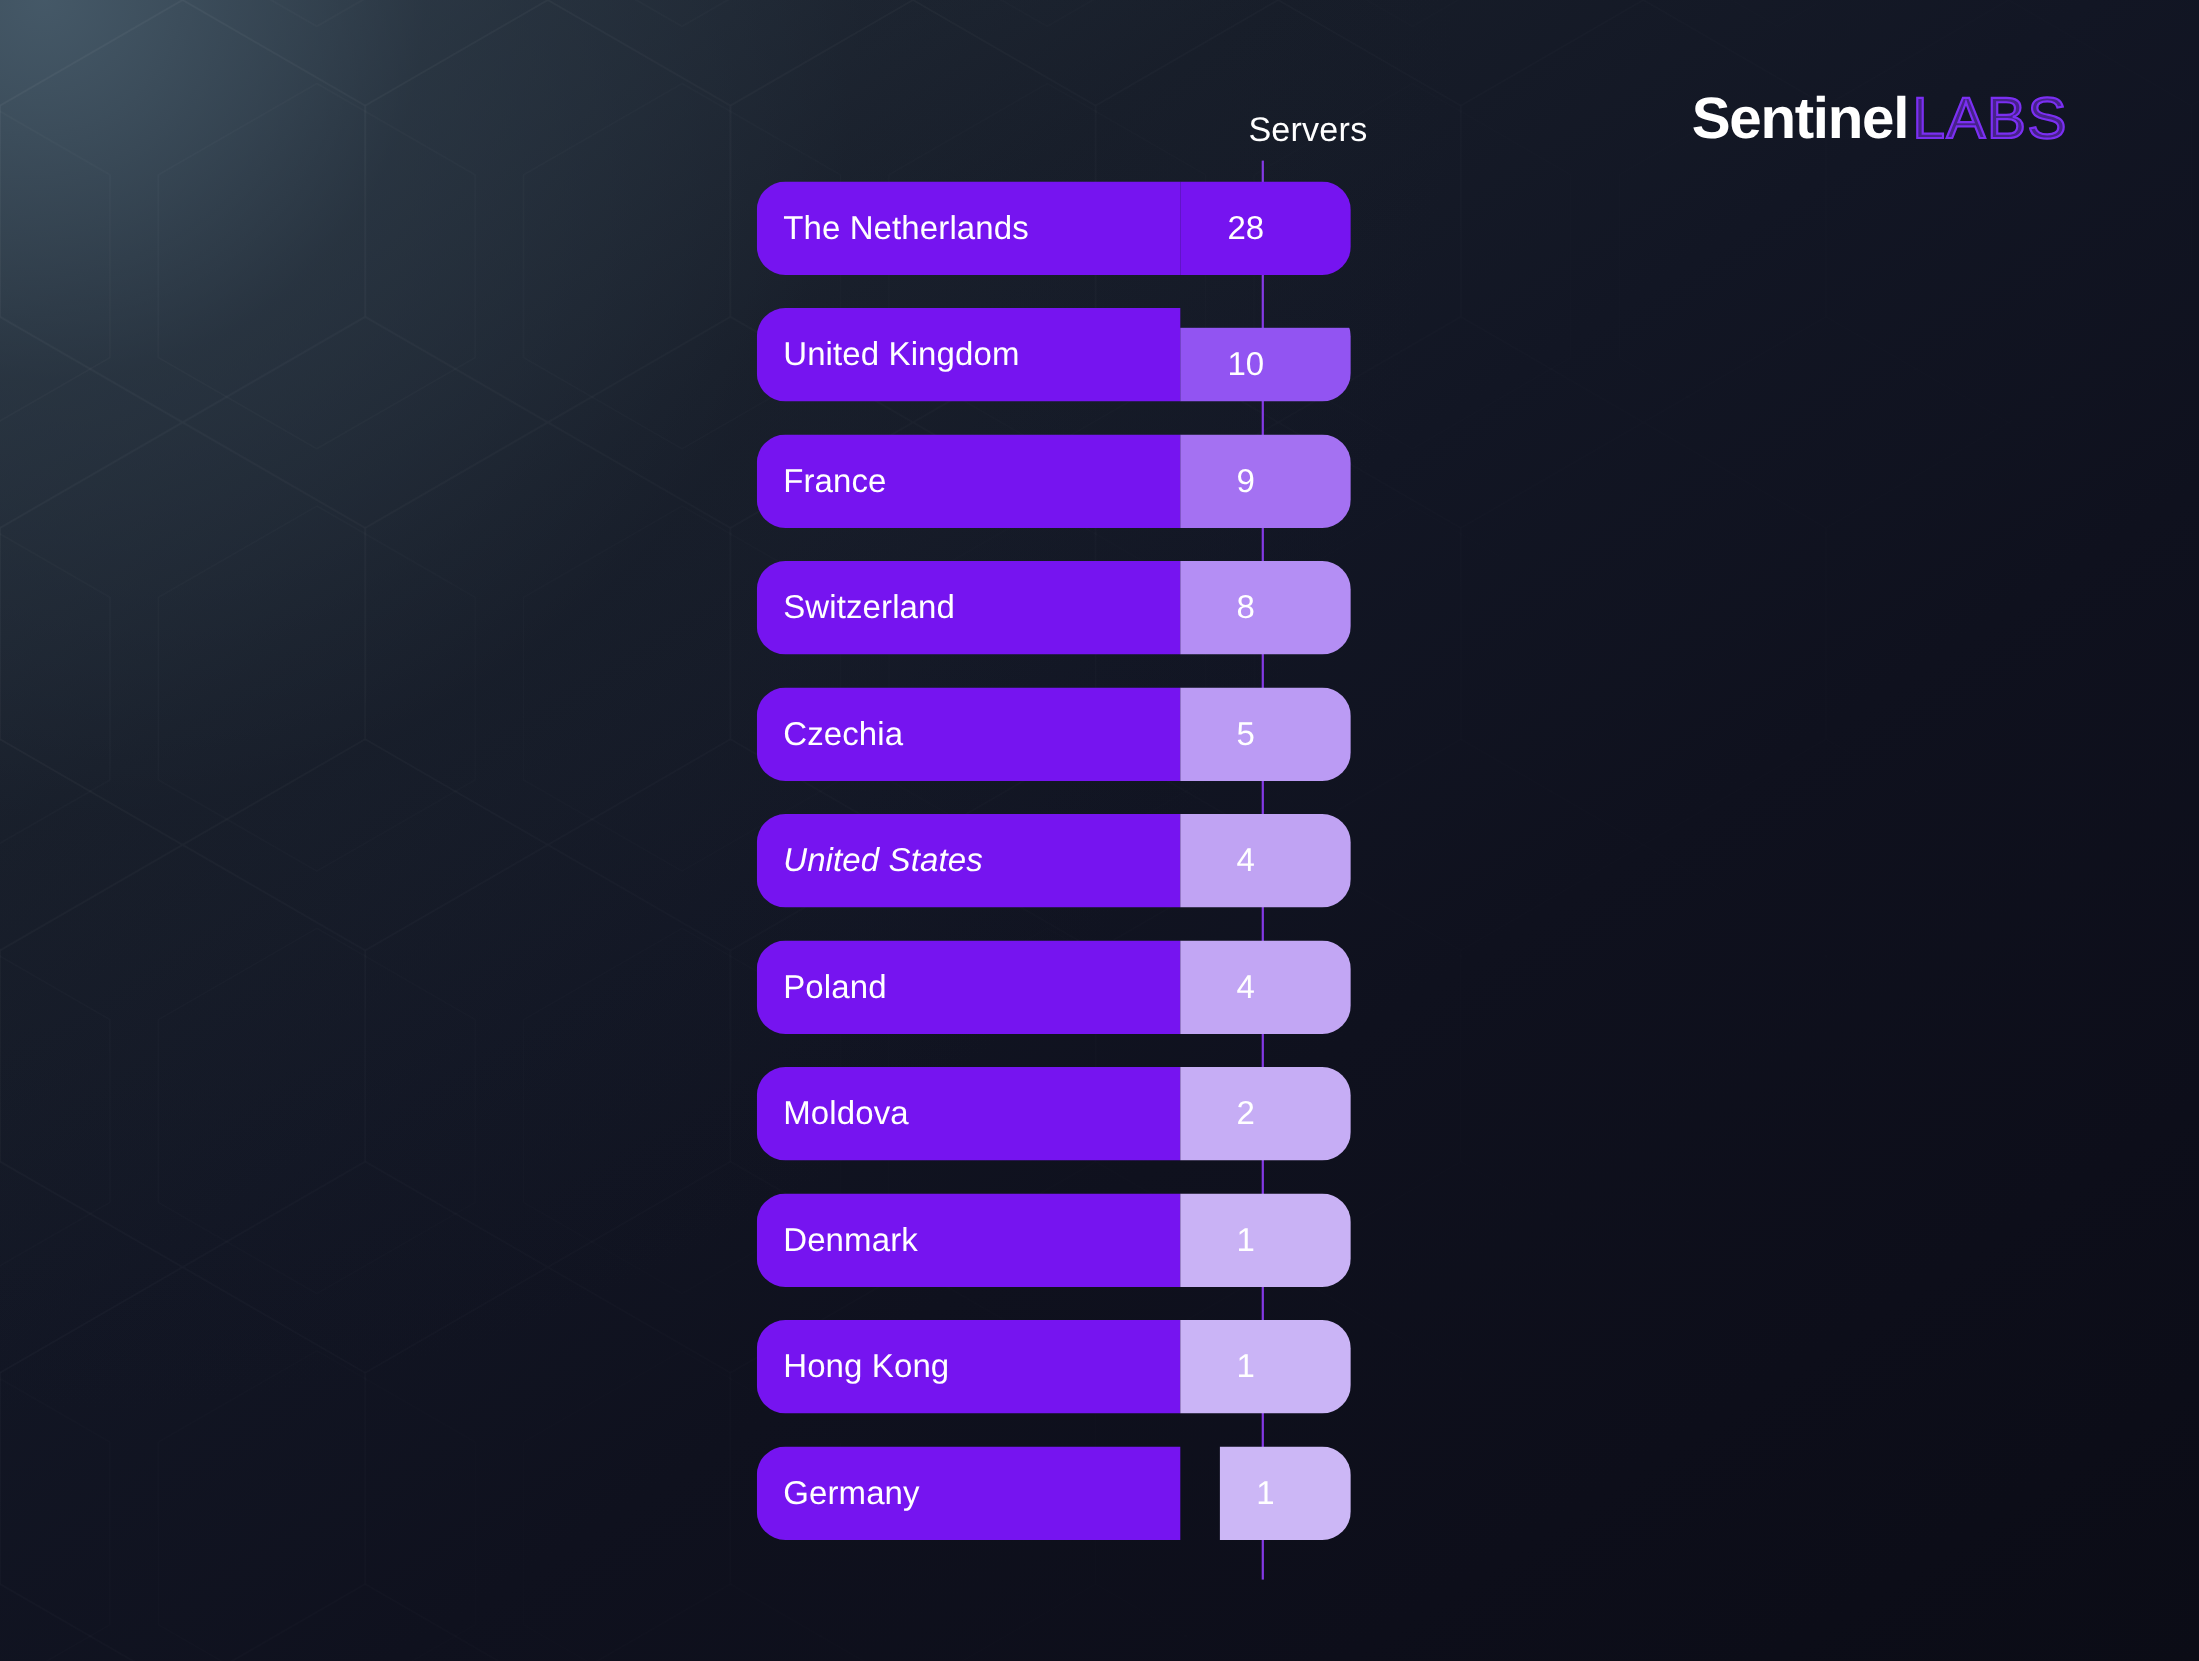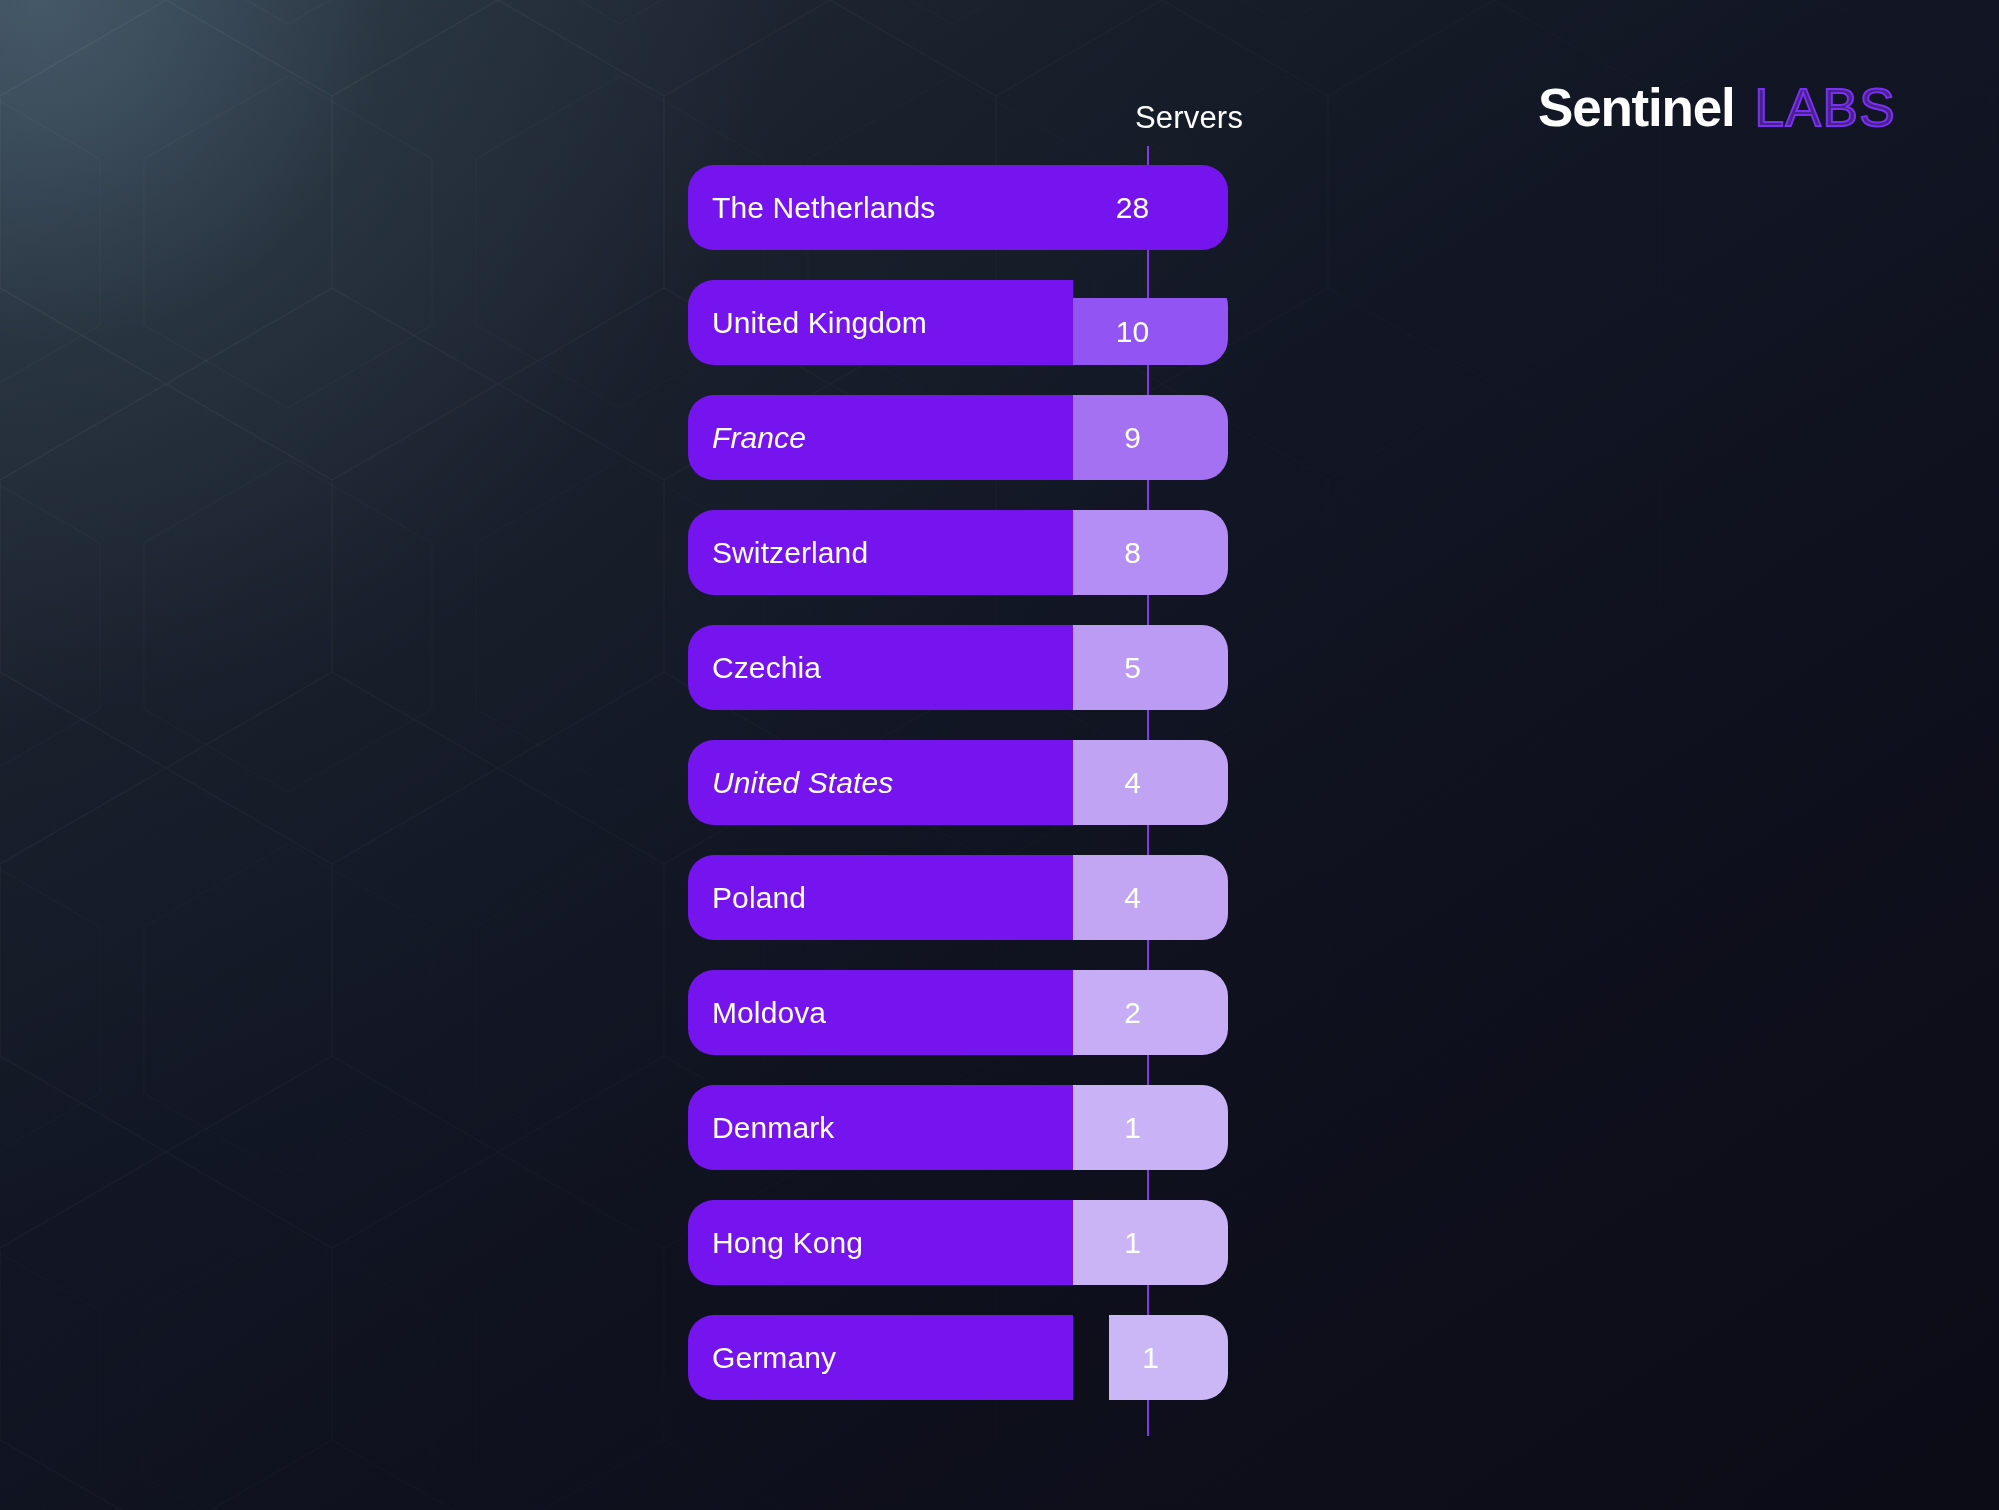--- a/index.html
+++ b/index.html
@@ -46,21 +46,21 @@
   }
   #logo .word-sentinel {
     font-size: 53px;
     font-weight: 700;
     color: #ffffff;
     letter-spacing: -1.2px;
   }
   #logo .word-labs {
     font-size: 53px;
     font-weight: 300;
-    margin-left: 20px;
+    margin-left: 4px;
     letter-spacing: 1.5px;
     color: transparent;
     -webkit-text-stroke: 2px #7b2ff2;
     text-shadow: 0 0 1px rgba(123,47,242,0.5);
   }
 
   
   #chart {
     position: absolute;
     left: 688px;
@@ -177,21 +177,21 @@
     <div id="rows">
         <div class="row">
           <div class="cat" style="background: rgb(118, 20, 240);">The Netherlands</div>
           <div class="val" style="background: rgb(118, 20, 240);">28</div>
         </div>
         <div class="row">
           <div class="cat" style="background: rgb(118, 20, 240);">United Kingdom</div>
           <div class="val" style="background: rgb(146, 84, 242); margin-top: 18px;">10</div>
         </div>
         <div class="row">
-          <div class="cat" style="background: rgb(118, 20, 240); font-style: italic;">France</div>
+          <div class="cat" style="background: rgb(118, 20, 240);">France</div>
           <div class="val" style="background: rgb(164, 113, 242);">9</div>
         </div>
         <div class="row">
           <div class="cat" style="background: rgb(118, 20, 240);">Switzerland</div>
           <div class="val" style="background: rgb(180, 142, 244);">8</div>
         </div>
         <div class="row">
           <div class="cat" style="background: rgb(118, 20, 240);">Czechia</div>
           <div class="val" style="background: rgb(187, 155, 244);">5</div>
         </div>

